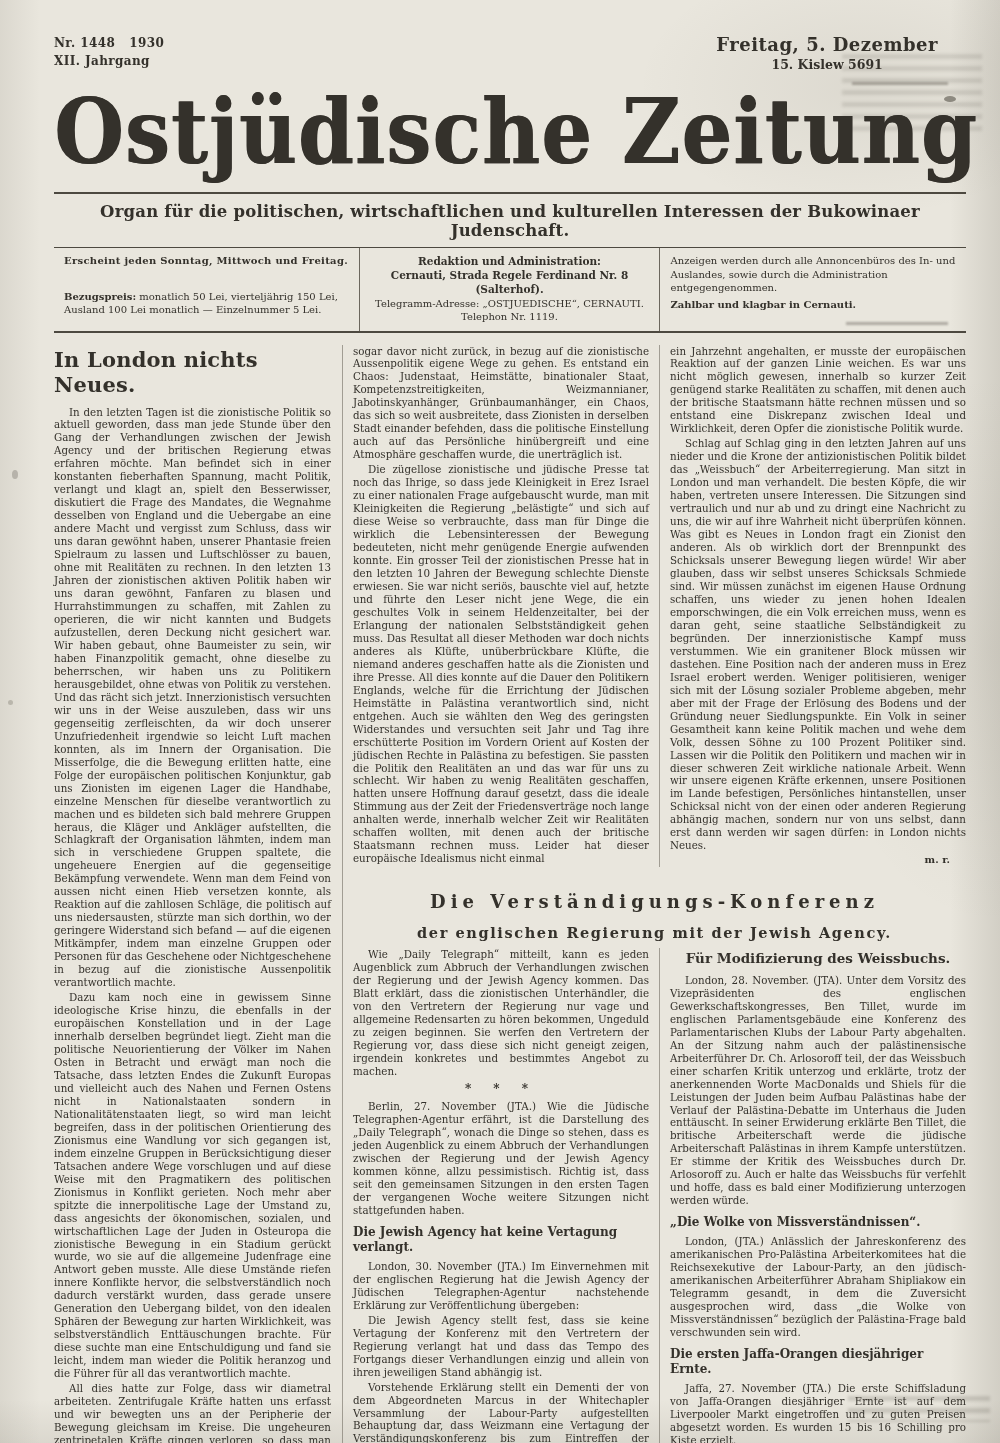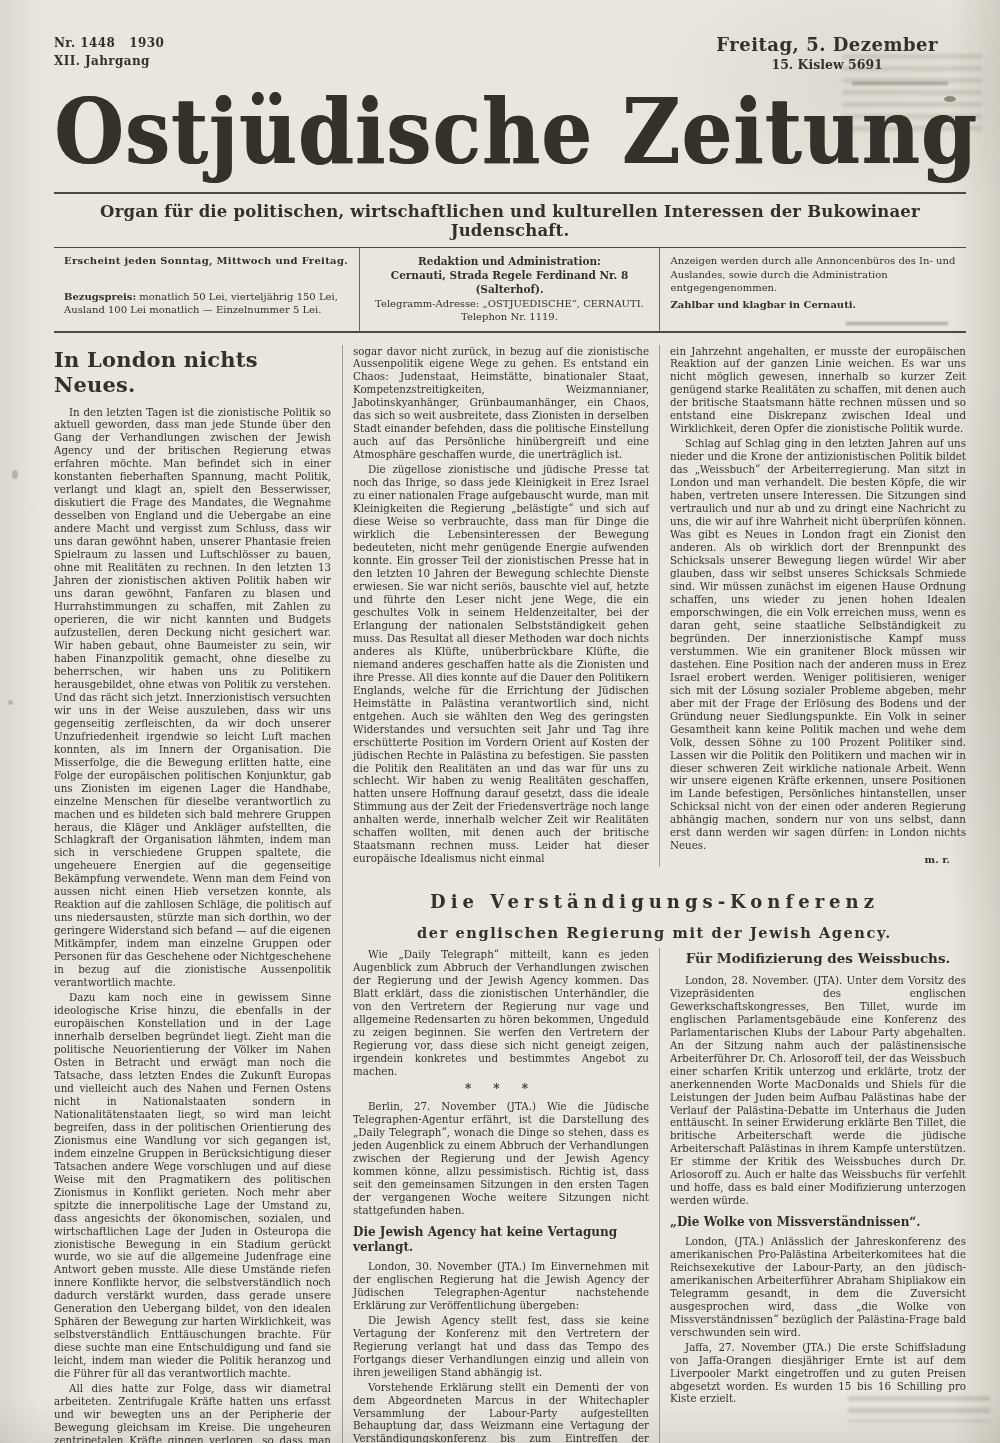--- a/index.html
+++ b/index.html
@@ -197,20 +197,21 @@
           <p class="body-par indent">London, 30. November (JTA.) Im Einvernehmen mit der englischen Regierung hat die Jewish Agency der Jüdischen Telegraphen-Agentur nachstehende Erklärung zur Veröffentlichung übergeben:</p>
           <p class="body-par indent">Die Jewish Agency stellt fest, dass sie keine Vertagung der Konferenz mit den Vertretern der Regierung verlangt hat und dass das Tempo des Fortgangs dieser Verhandlungen einzig und allein von ihren jeweiligen Stand abhängig ist.</p>
           <p class="body-par indent">Vorstehende Erklärung stellt ein Dementi der von dem Abgeordneten Marcus in der Whitechapler Versammlung der Labour-Party aufgestellten Behauptung dar, dass Weizmann eine Vertagung der Verständigungskonferenz bis zum Eintreffen der amerikanischen Mitglieder der Jewish Agency vorgeschlagen habe.</p>
         </div>
         <div class="vrule"></div>
         <div class="subcol">
           <h4 class="subhead subhead-center">Für Modifizierung des Weissbuchs.</h4>
           <p class="body-par indent">London, 28. November. (JTA). Unter dem Vorsitz des Vizepräsidenten des englischen Gewerkschaftskongresses, Ben Tillet, wurde im englischen Parlamentsgebäude eine Konferenz des Parlamentarischen Klubs der Labour Party abgehalten. An der Sitzung nahm auch der palästinensische Arbeiterführer Dr. Ch. Arlosoroff teil, der das Weissbuch einer scharfen Kritik unterzog und erklärte, trotz der anerkennenden Worte MacDonalds und Shiels für die Leistungen der Juden beim Aufbau Palästinas habe der Verlauf der Palästina-Debatte im Unterhaus die Juden enttäuscht. In seiner Erwiderung erklärte Ben Tillet, die britische Arbeiterschaft werde die jüdische Arbeiterschaft Palästinas in ihrem Kampfe unterstützen. Er stimme der Kritik des Weissbuches durch Dr. Arlosoroff zu. Auch er halte das Weissbuchs für verfehlt und hoffe, dass es bald einer Modifizierung unterzogen werden würde.</p>
           <h4 class="subhead">„Die Wolke von Missverständnissen“.</h4>
           <p class="body-par indent">London, (JTA.) Anlässlich der Jahreskonferenz des amerikanischen Pro-Palästina Arbeiterkomitees hat die Reichsexekutive der Labour-Party, an den jüdisch-amerikanischen Arbeiterführer Abraham Shipliakow ein Telegramm gesandt, in dem die Zuversicht ausgesprochen wird, dass „die Wolke von Missverständnissen“ bezüglich der Palästina-Frage bald verschwunden sein wird.</p>
+          <h4 class="subhead">Die ersten Jaffa-Orangen diesjähriger Ernte.</h4>
           <p class="body-par indent">Jaffa, 27. November (JTA.) Die erste Schiffsladung von Jaffa-Orangen diesjähriger Ernte ist auf dem Liverpooler Markt eingetroffen und zu guten Preisen abgesetzt worden. Es wurden 15 bis 16 Schilling pro Kiste erzielt.</p>
         </div>
       </div>
 
     </section>
   </div>
 
 </div>
 
 </body></html>

